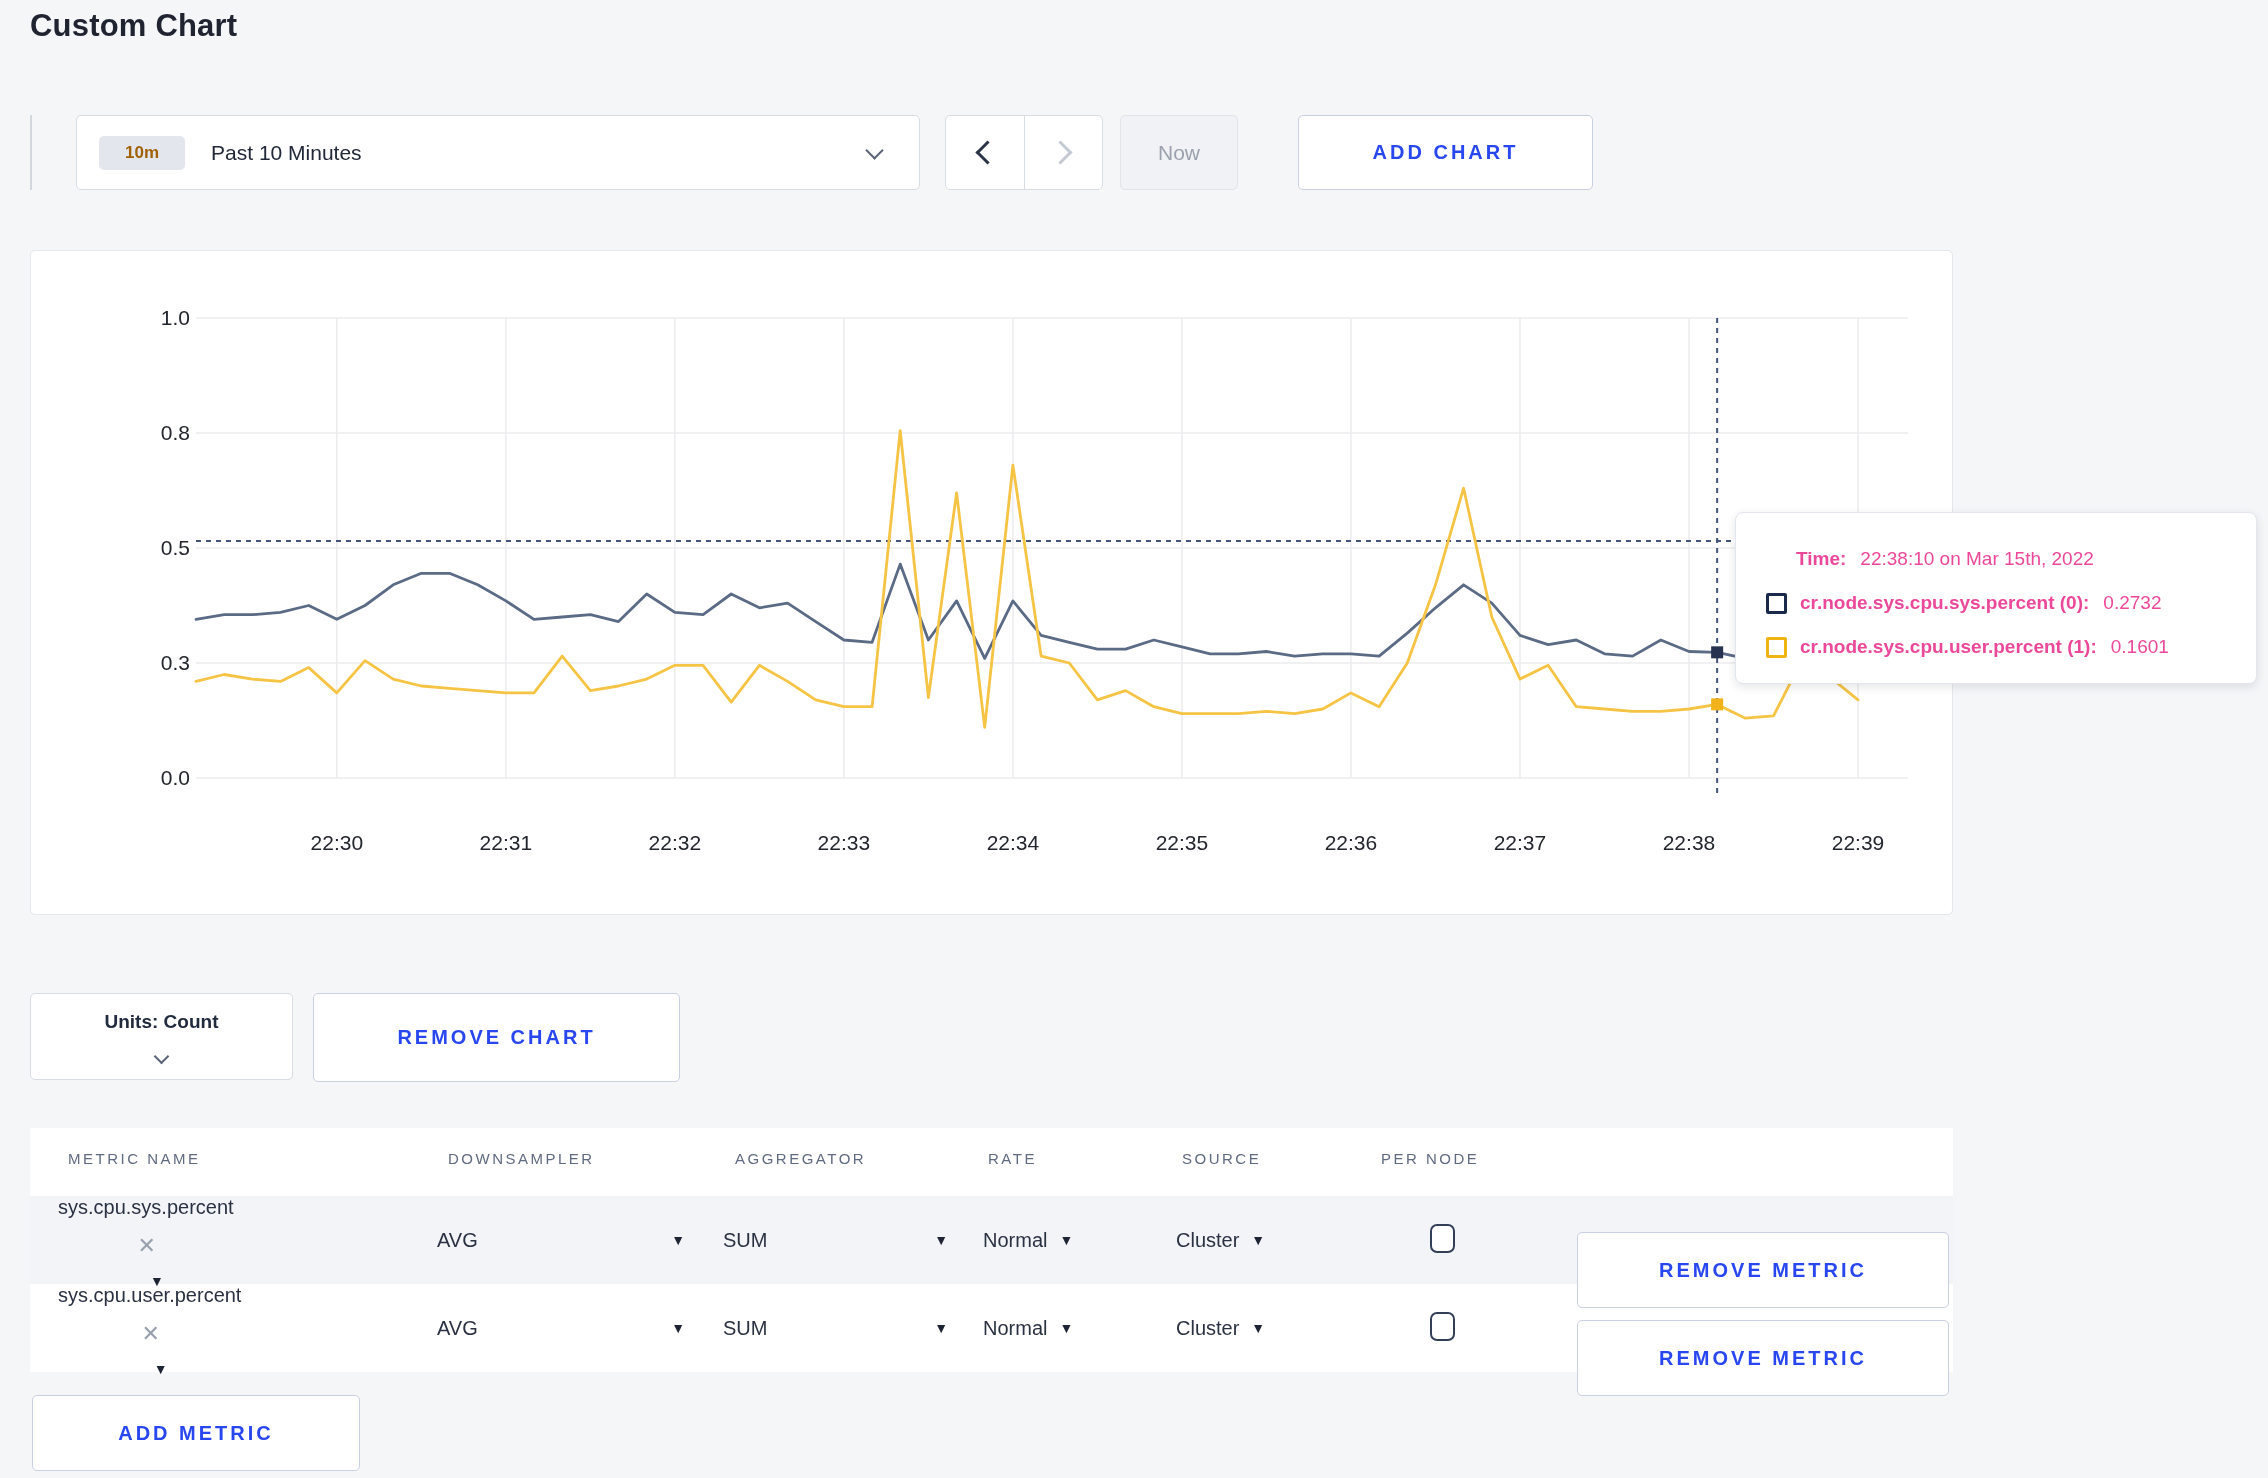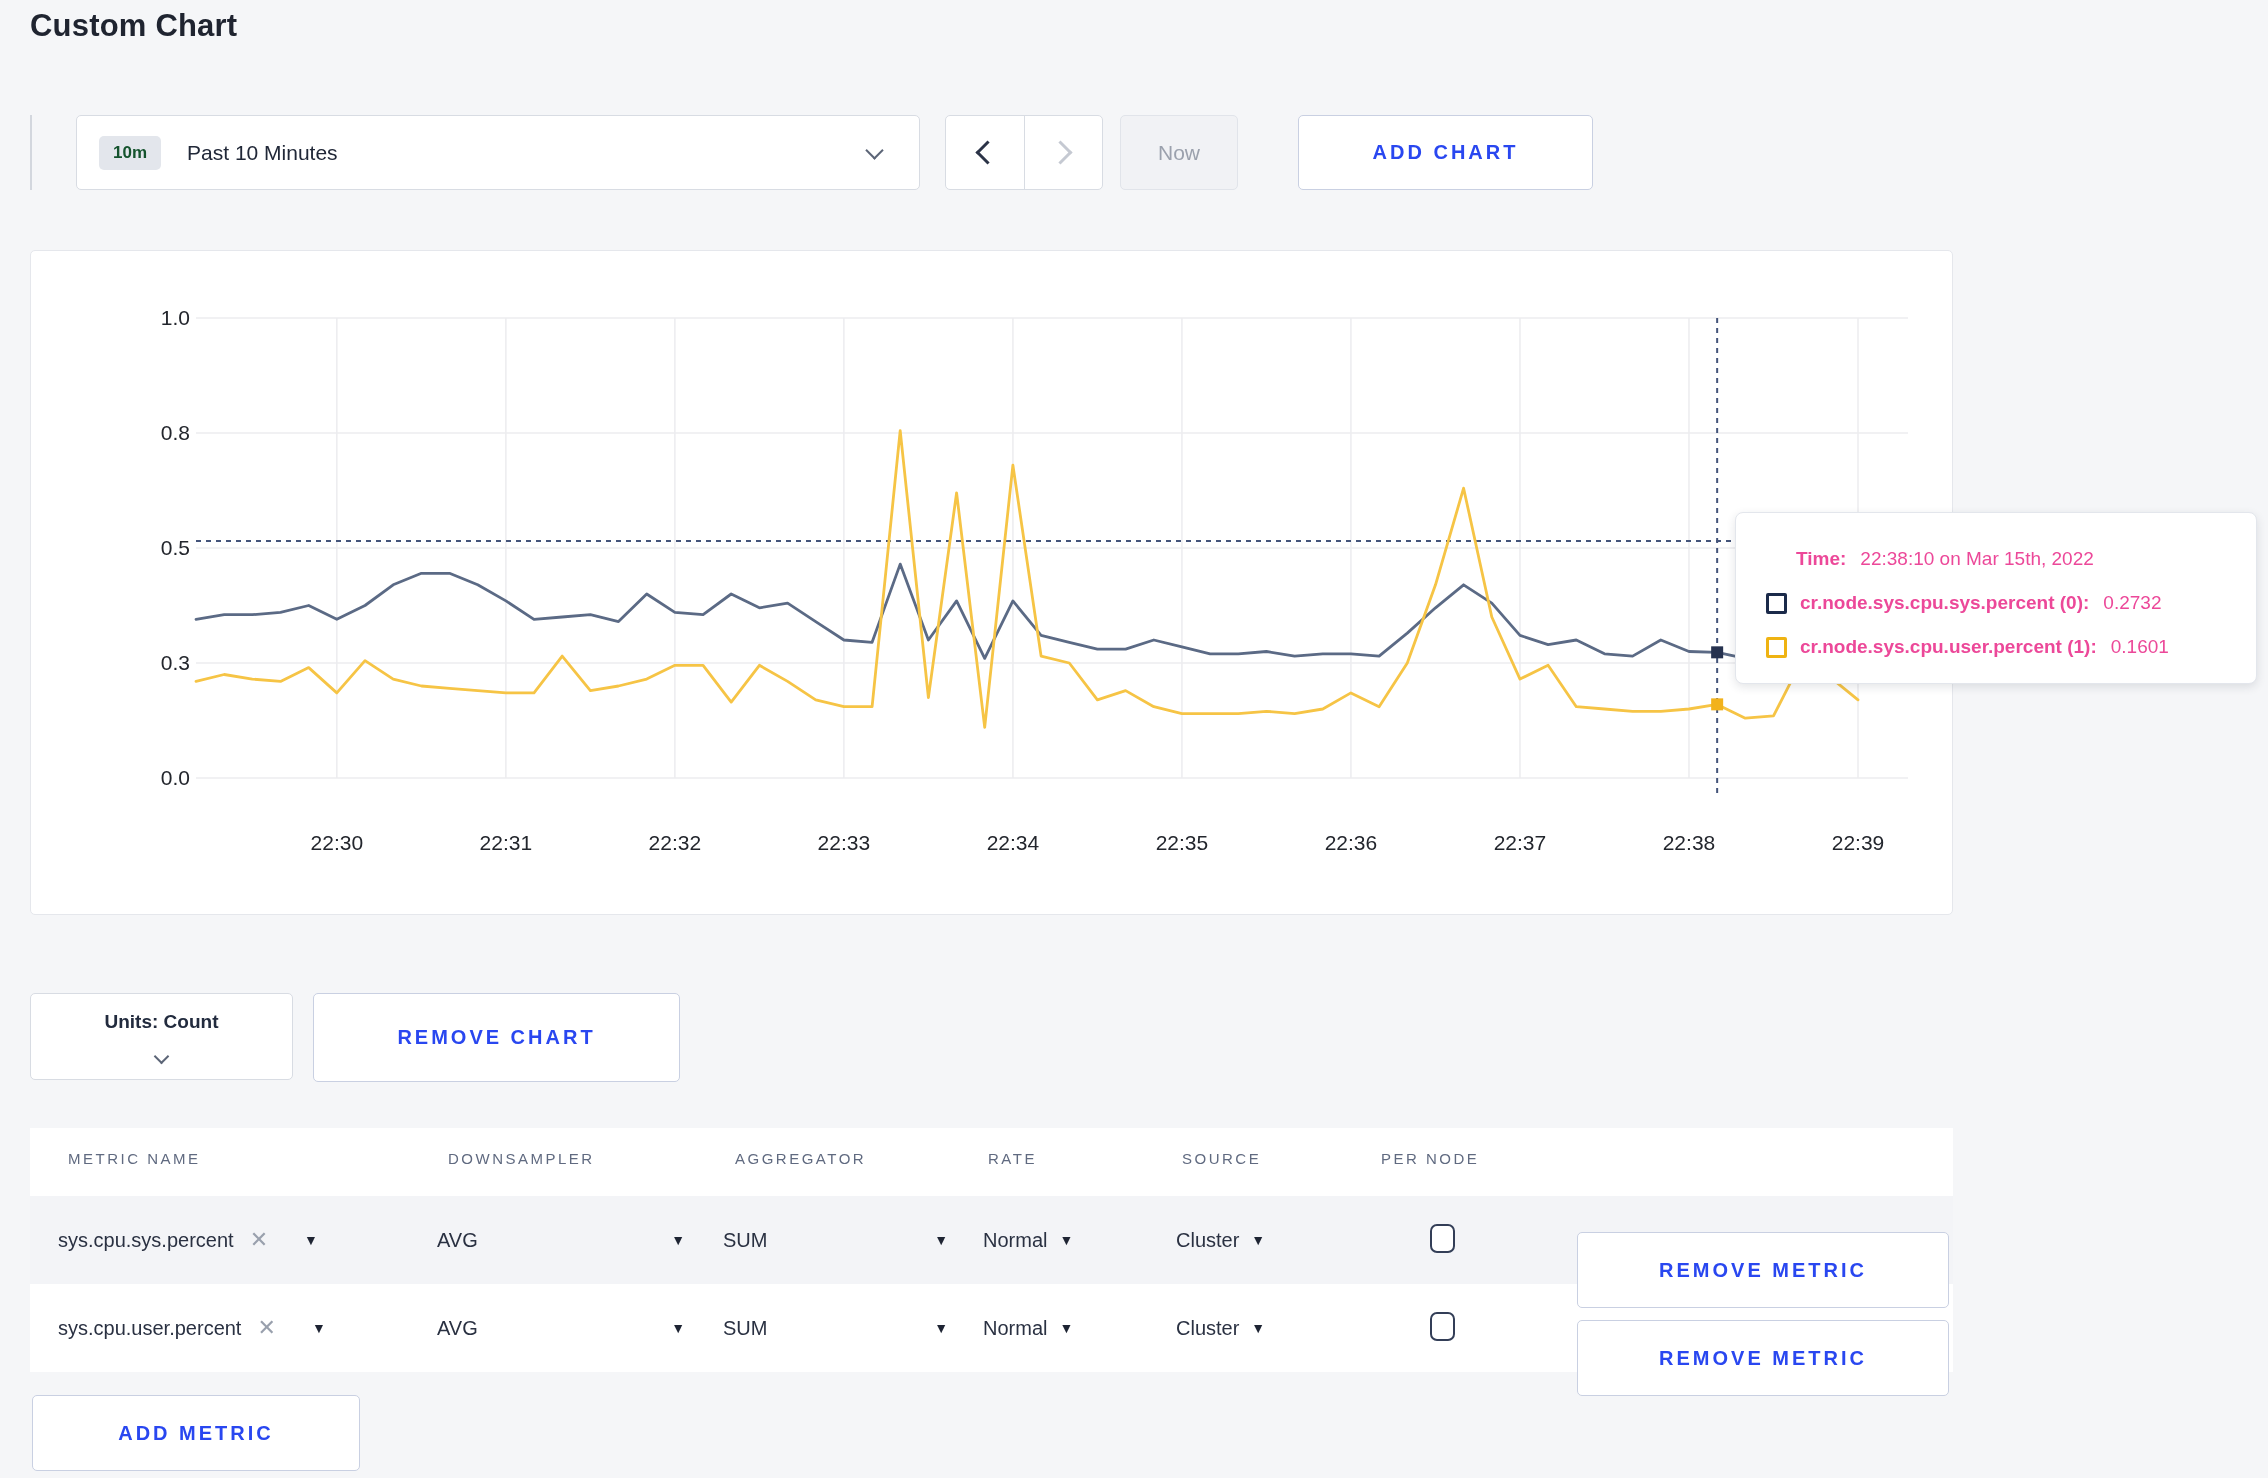--- a/index.html
+++ b/index.html
@@ -4,22 +4,22 @@
 <style>
   html,body{margin:0;padding:0;}
   .page{position:relative;width:2268px;height:1478px;background:#f5f6f8;overflow:hidden;
         font-family:"Liberation Sans",sans-serif;color:#242b3c;}
   .page-title{position:absolute;left:30px;top:8px;font-size:31px;font-weight:600;color:#1f2430;letter-spacing:.2px;}
 
   
   .tb-divider{position:absolute;left:30px;top:115px;width:2px;height:75px;background:#d3d7de;}
   .range-select{position:absolute;left:76px;top:115px;width:844px;height:75px;background:#fff;
         border:1.5px solid #d8dce3;border-radius:5px;display:flex;align-items:center;box-sizing:border-box;cursor:pointer;}
-  .range-badge{margin-left:22px;background:#e3e6ec;border-radius:5px;padding:7px 14px;
-        font-size:17px;font-weight:700;color:#14532d;}
+  .range-badge{margin-left:22px;background:#e3e6ec;border-radius:5px;padding:7px 26px;
+        font-size:17px;font-weight:700;color:#a16207;}
   .range-label{margin-left:26px;font-size:21px;color:#212838;}
   .chev{display:inline-block;width:11px;height:11px;border-right:2.5px solid #5c6577;border-bottom:2.5px solid #5c6577;
         transform:rotate(45deg);}
   .range-select .chev{position:absolute;right:38px;top:28px;}
   .pager{position:absolute;left:945px;top:115px;width:158px;height:75px;background:#fff;border:1.5px solid #d8dce3;
         border-radius:5px;display:flex;box-sizing:border-box;}
   .pager-btn{flex:1;display:flex;align-items:center;justify-content:center;cursor:pointer;}
   .pager-btn:first-child{border-right:1.5px solid #d8dce3;}
   .chev-left{display:inline-block;width:14px;height:14px;border-left:3.5px solid #2b3347;border-bottom:3.5px solid #2b3347;transform:rotate(45deg);margin-left:6px;}
   .chev-right{display:inline-block;width:14px;height:14px;border-right:3.5px solid #c5c9d2;border-top:3.5px solid #c5c9d2;transform:rotate(45deg);margin-right:6px;}
@@ -52,21 +52,21 @@
   .remove-chart{position:absolute;left:313px;top:993px;width:367px;height:89px;}
 
   
   .metrics-card{position:absolute;left:30px;top:1128px;width:1923px;height:244px;background:#fff;}
   .mt-header{position:relative;height:68px;}
   .mt-header span{position:absolute;top:22px;font-size:15px;font-weight:400;letter-spacing:2.5px;color:#606a80;}
   .h0{left:38px;} .h1{left:418px;} .h2{left:705px;} .h3{left:958px;} .h4{left:1152px;} .h5{left:1351px;}
   .metric-row{position:relative;height:88px;}
   .metric-row.alt{background:#f3f4f7;}
   .cell{position:absolute;top:0;height:100%;display:flex;align-items:center;font-size:20px;color:#2a3142;}
-  .c-metric{left:28px;gap:14px;}
+  .c-metric{left:28px;gap:14px;flex-direction:column;}
   .c-metric .clear-x{color:#99a0ad;font-size:22px;margin-left:2px;}
   .c-metric .dd{margin-left:22px;}
   .dd{font-size:14px;color:#1e2433;}
   .c-down{left:407px;width:248px;justify-content:space-between;}
   .c-agg{left:693px;width:225px;justify-content:space-between;}
   .c-rate{left:953px;gap:12px;justify-content:center;}
   .c-src{left:1146px;gap:12px;}
   .checkbox{position:absolute;left:1400px;top:50%;margin-top:-16px;width:25px;height:29px;background:#fff;
         border:2.5px solid #333e57;border-radius:7px;box-sizing:border-box;cursor:pointer;}
   .remove-metric{position:absolute;left:1547px;top:15px;width:372px;height:76px;margin-top:21px;}

